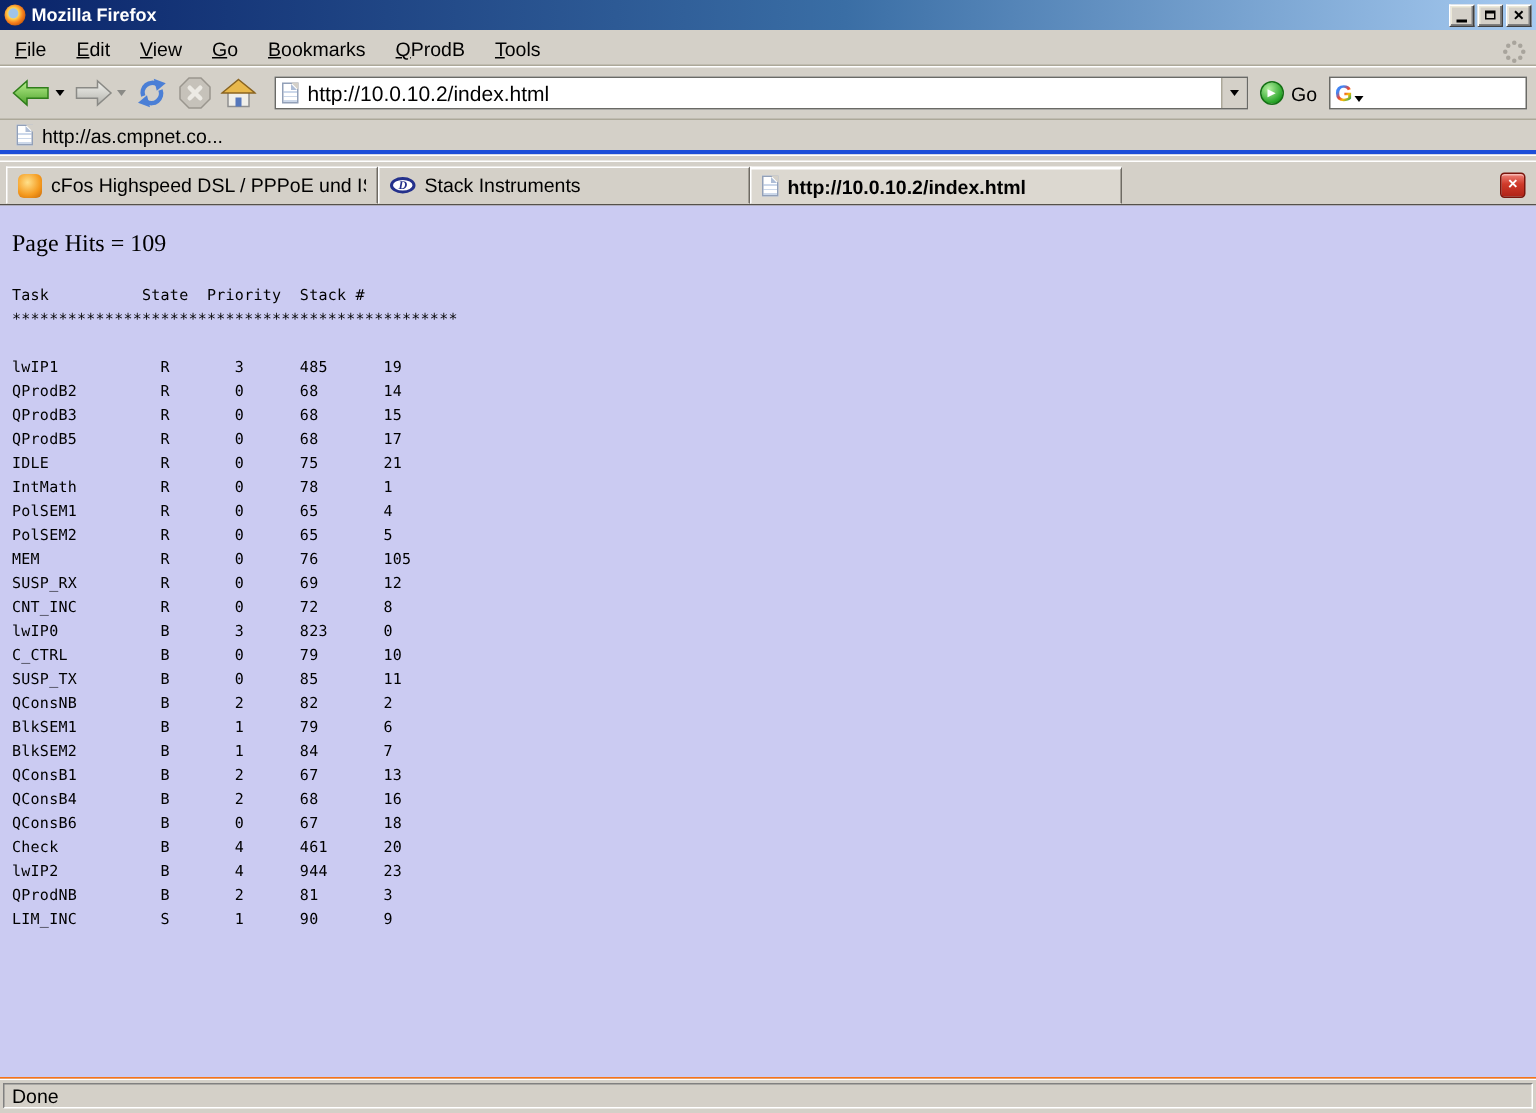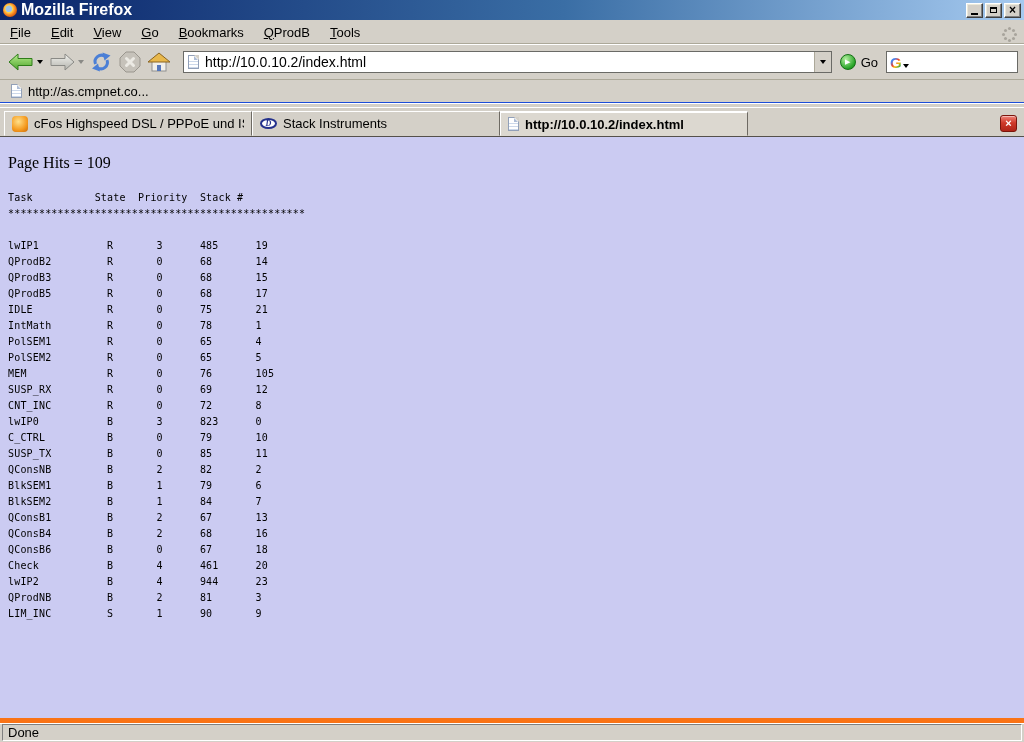--- a/index.html
+++ b/index.html
@@ -3,21 +3,21 @@
 <meta charset="utf-8">
 <style>
   * { box-sizing: border-box; margin: 0; padding: 0; }
   html, body { width: 1024px; height: 742px; overflow: hidden; }
   body { font-family: "Liberation Sans", sans-serif; font-size: 13px; background: #d4d0c8; }
   .window { width: 1024px; height: 742px; display: flex; flex-direction: column; }
 
   
   .titlebar { height: 20px; flex: none; background: linear-gradient(to right, #0a246a, #3a6ea5 55%, #a6caf0);
               display: flex; align-items: center; padding: 0 3px; color: #fff; }
-  .title-text { font-size: 16px; font-weight: bold; margin-left: 4px; }
+  .title-text { font-size: 12px; font-weight: bold; margin-left: 4px; }
   .ff-logo { width: 14px; height: 14px; border-radius: 50%; flex: none;
              background: radial-gradient(circle at 42% 42%, #9fc4e8 0 26%, #ffd24d 32%, #f67f1e 55%, #b34a00 85%, #7a2e00); }
   .tb-spacer { flex: 1; }
   .win-btn { width: 17px; height: 15px; margin-left: 2px; background: #d4d0c8; border: 1px solid;
              border-color: #fff #404040 #404040 #fff; box-shadow: inset -1px -1px 0 #808080, inset 1px 1px 0 #ece9d8;
              display: flex; align-items: center; justify-content: center; color: #000; cursor: default; }
   .glyph-min { width: 7px; height: 2px; background: #000; align-self: flex-end; margin-bottom: 2px; }
   .glyph-restore { width: 7px; height: 6px; border: 1px solid #000; border-top: 2px solid #000; position: relative; background: #d4d0c8; }
   .glyph-restore::before { content: ""; position: absolute; width: 6px; height: 5px; border: 1px solid #000;
                            border-top: 2px solid #000; top: -4px; right: -3px; z-index: -1; }
@@ -59,21 +59,21 @@
                align-items: center; padding: 0 3px; flex: none; }
   .g-logo { font-weight: bold; font-size: 15px; line-height: 1;
             background: linear-gradient(135deg, #4285f4 30%, #ea4335 48%, #fbbc05 62%, #34a853 80%);
             -webkit-background-clip: text; background-clip: text; -webkit-text-fill-color: transparent; }
   .g-drop { width: 0; height: 0; border-left: 3px solid transparent; border-right: 3px solid transparent;
             border-top: 4px solid #000; margin: 8px 0 0 1px; }
   .searchbox input { flex: 1; border: none; outline: none; background: transparent; font-size: 13px; margin-left: 4px; width: 60px; }
 
   
   .bookmarksbar { height: 23px; flex: none; background: #d4d0c8; display: flex; align-items: center; padding: 0 6px;
-                  border-bottom: 1px solid #1d4ed8; }
+                  border-bottom: 3px solid #1d4ed8; }
   .bookmark-item { display: flex; align-items: center; gap: 6px; padding: 2px 5px; color: #000; cursor: default; }
   .bar-gap { height: 4px; flex: none; background: #d4d0c8; border-top: 1px solid #fff; }
 
   
   .doc { position: relative; width: 11px; height: 14px; background: #fff; border: 1px solid #92a0b8; flex: none;
          --bg: #d4d0c8;
          background-image: linear-gradient(to bottom, transparent 5px, #ccd8ea 5px 6px, transparent 6px 8px,
                            #ccd8ea 8px 9px, transparent 9px 11px, #ccd8ea 11px 12px, transparent 12px); }
   .doc::before { content: ""; position: absolute; top: -1px; right: -1px;
                  border-top: 5px solid var(--bg); border-left: 5px solid transparent; }
@@ -93,21 +93,21 @@
                color: #fff; font-weight: bold; font-size: 11px; line-height: 1; display: flex; align-items: center;
                justify-content: center; cursor: default; box-shadow: inset 0 1px 0 rgba(255,255,255,.45); }
 
   
   .content { flex: 1; background: #cbcbf2; color: #000; padding: 10px 8px; overflow: hidden; }
   .page-hits { font-family: "Liberation Serif", serif; font-size: 16px; margin: 7px 0 0 0; }
   .task-pre { font-family: "DejaVu Sans Mono", "Liberation Mono", monospace; font-size: 10px; line-height: 16px;
               letter-spacing: 0.17px; margin-top: 18px; }
 
   
-  .statusbar { height: 24px; flex: none; background: #d4d0c8; border-top: 5px solid #f97316;
+  .statusbar { height: 24px; flex: none; background: #d4d0c8; border-top: 1px solid #f97316;
                box-shadow: inset 0 1px 0 #fff; display: flex; align-items: center; padding: 3px 2px 4px 2px; }
   .status-field { flex: 1; height: 17px; border: 1px solid; border-color: #808080 #fff #fff #808080;
                   display: flex; align-items: center; padding-left: 5px; color: #000; }
 
   svg { display: block; }
 </style>
 </head>
 <body>
 
 <div class="window">

